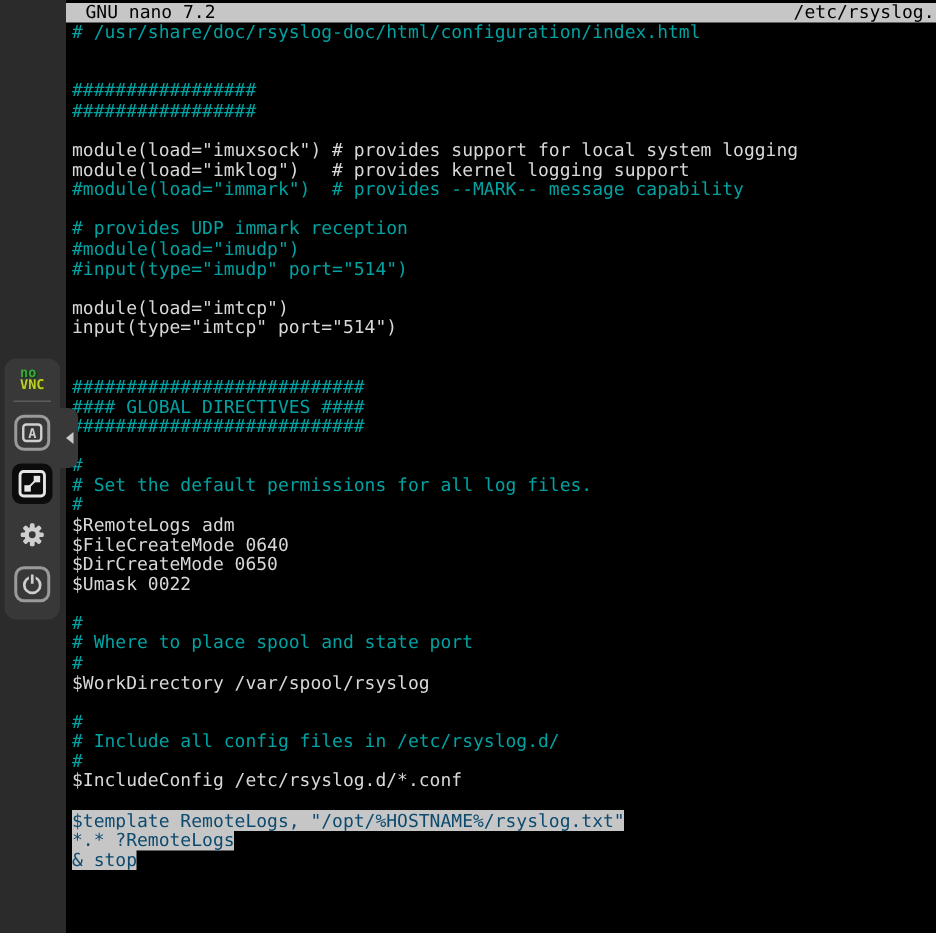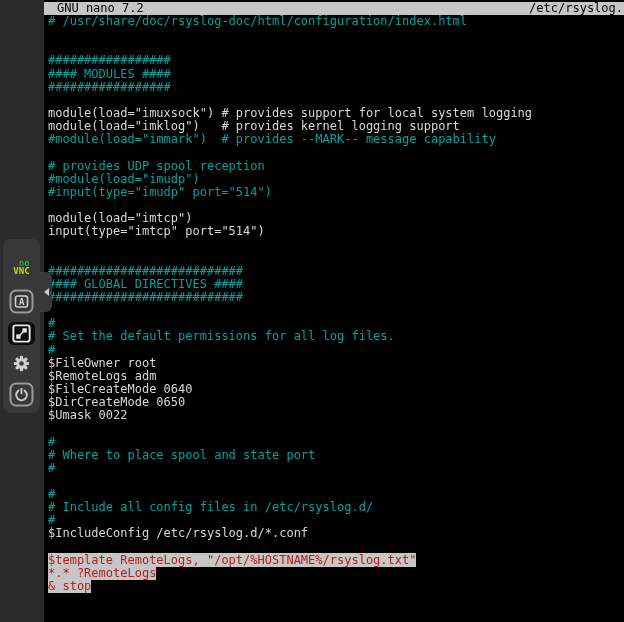--- a/index.html
+++ b/index.html
@@ -29,31 +29,31 @@
   .lines {
     position:absolute; left:4px; top:15px; right:0; bottom:0;
   }
   .line {
     height:13.15px;
     font-size:12px; line-height:13.15px;
     white-space:pre;
     color:#d8d8d8;
   }
   .line.comment { color:#00a2a2; }
-  .line .sel { background:#c6c6c6; color:#b91c1c; }
+  .line .sel { background:#c6c6c6; color:#0c4a6e; }
 
   
   .vnc-panel {
     position:absolute; left:3px; top:239px; width:37px; height:174px;
     background:#383838; border-radius:8px;
     display:flex; flex-direction:column; align-items:center;
     z-index:5;
   }
   .vnc-logo {
-    margin-top:20px; text-align:right;
+    margin-top:6px; text-align:left;
     font-family:"DejaVu Sans Mono", monospace;
     font-weight:bold; font-size:9px; line-height:8px;
     letter-spacing:0px;
   }
   .vnc-logo .l1 { color:#39a839; text-shadow:1px 1px 0 #123912; }
   .vnc-logo .l2 { color:#bccf2e; text-shadow:1px 1px 0 #3a3f10; }
   .vnc-divider { width:25px; height:1px; background:#5c5c5c; margin:6px 0 8px 0; }
 
   .vnc-btn {
     width:25px; height:25px; margin-bottom:8px;
@@ -88,51 +88,50 @@
   <div class="titlebar">
     <span class="tleft">GNU nano 7.2</span>
     <span class="tright">/etc/rsyslog.</span>
   </div>
 
   <div class="lines">
       <div class="line comment"># /usr/share/doc/rsyslog-doc/html/configuration/index.html</div>
       <div class="line"></div>
       <div class="line"></div>
       <div class="line comment">#################</div>
-      <div class="line comment">#### MODULES ####</div>
       <div class="line comment">#################</div>
       <div class="line"></div>
       <div class="line">module(load="imuxsock") # provides support for local system logging</div>
       <div class="line">module(load="imklog")   # provides kernel logging support</div>
       <div class="line comment">#module(load="immark")  # provides --MARK-- message capability</div>
       <div class="line"></div>
-      <div class="line comment"># provides UDP spool reception</div>
+      <div class="line comment"># provides UDP immark reception</div>
       <div class="line comment">#module(load="imudp")</div>
       <div class="line comment">#input(type="imudp" port="514")</div>
       <div class="line"></div>
       <div class="line">module(load="imtcp")</div>
       <div class="line">input(type="imtcp" port="514")</div>
       <div class="line"></div>
       <div class="line"></div>
       <div class="line comment">###########################</div>
       <div class="line comment">#### GLOBAL DIRECTIVES ####</div>
       <div class="line comment">###########################</div>
       <div class="line"></div>
       <div class="line comment">#</div>
       <div class="line comment"># Set the default permissions for all log files.</div>
       <div class="line comment">#</div>
-      <div class="line">$FileOwner root</div>
       <div class="line">$RemoteLogs adm</div>
       <div class="line">$FileCreateMode 0640</div>
       <div class="line">$DirCreateMode 0650</div>
       <div class="line">$Umask 0022</div>
       <div class="line"></div>
       <div class="line comment">#</div>
       <div class="line comment"># Where to place spool and state port</div>
       <div class="line comment">#</div>
+      <div class="line">$WorkDirectory /var/spool/rsyslog</div>
       <div class="line"></div>
       <div class="line comment">#</div>
       <div class="line comment"># Include all config files in /etc/rsyslog.d/</div>
       <div class="line comment">#</div>
       <div class="line">$IncludeConfig /etc/rsyslog.d/*.conf</div>
       <div class="line"></div>
       <div class="line"><span class="sel">$template RemoteLogs, "/opt/%HOSTNAME%/rsyslog.txt"</span></div>
       <div class="line"><span class="sel">*.* ?RemoteLogs</span></div>
       <div class="line"><span class="sel">&amp; stop</span></div>
     </div>

